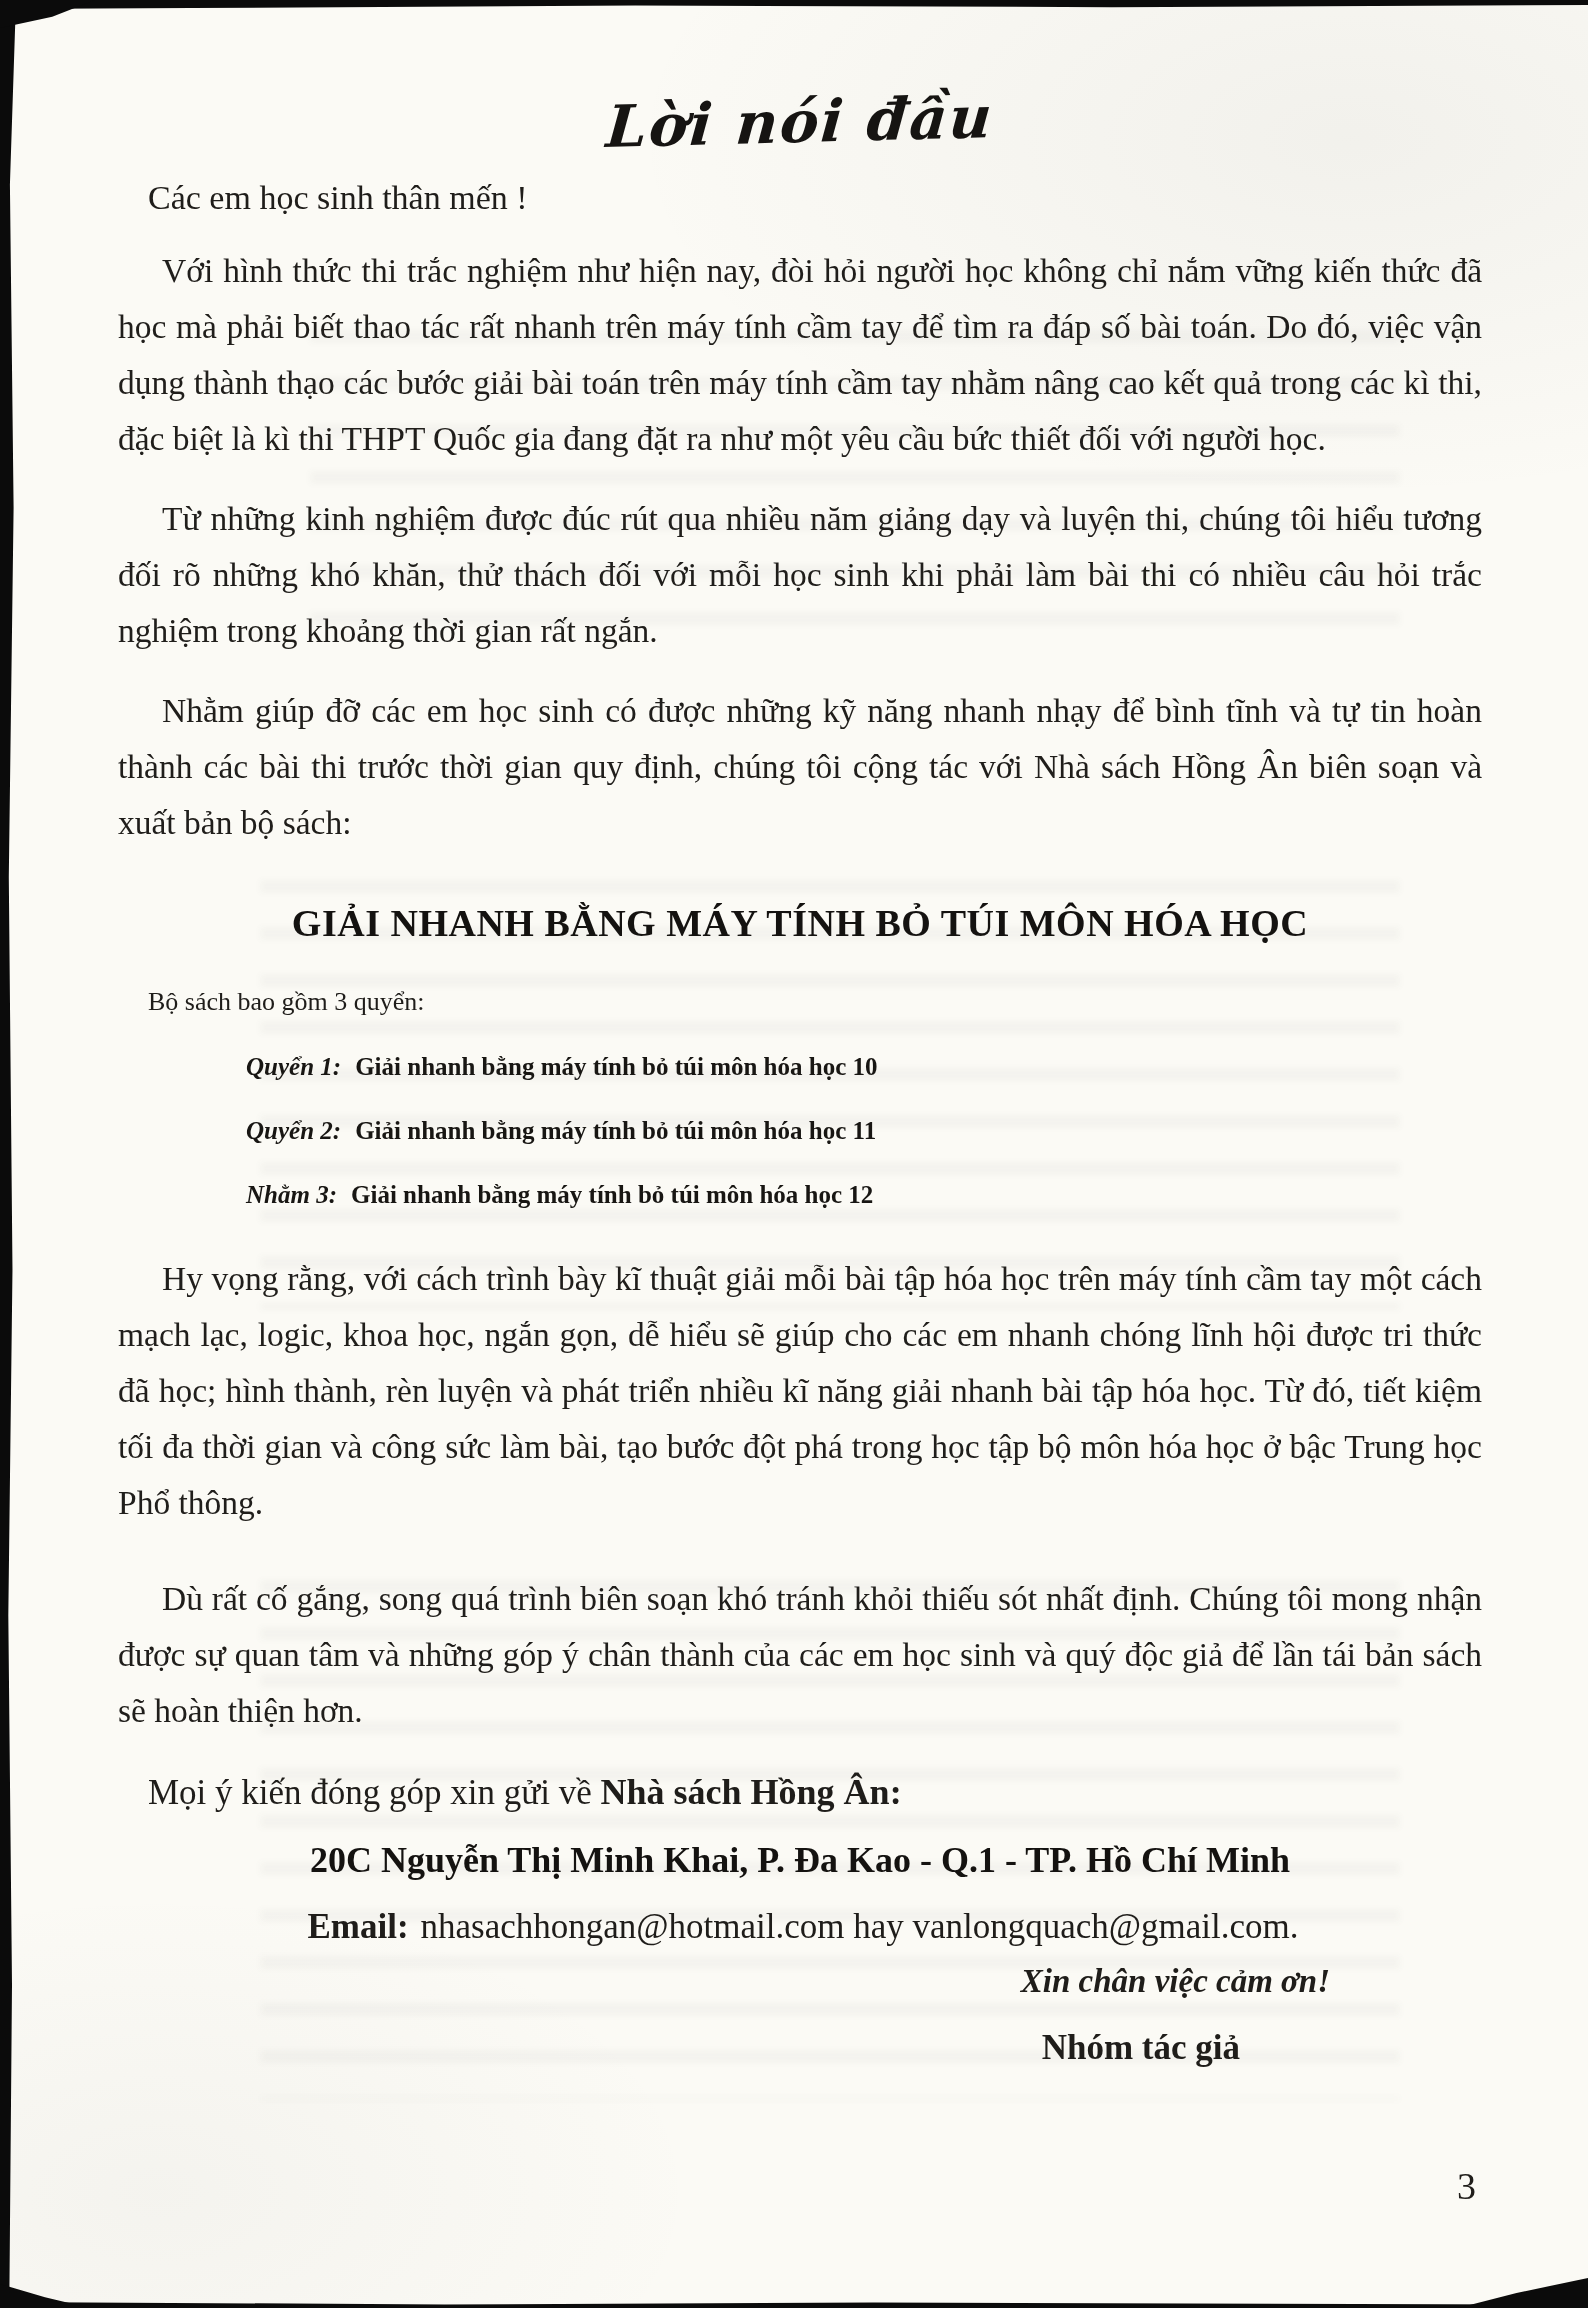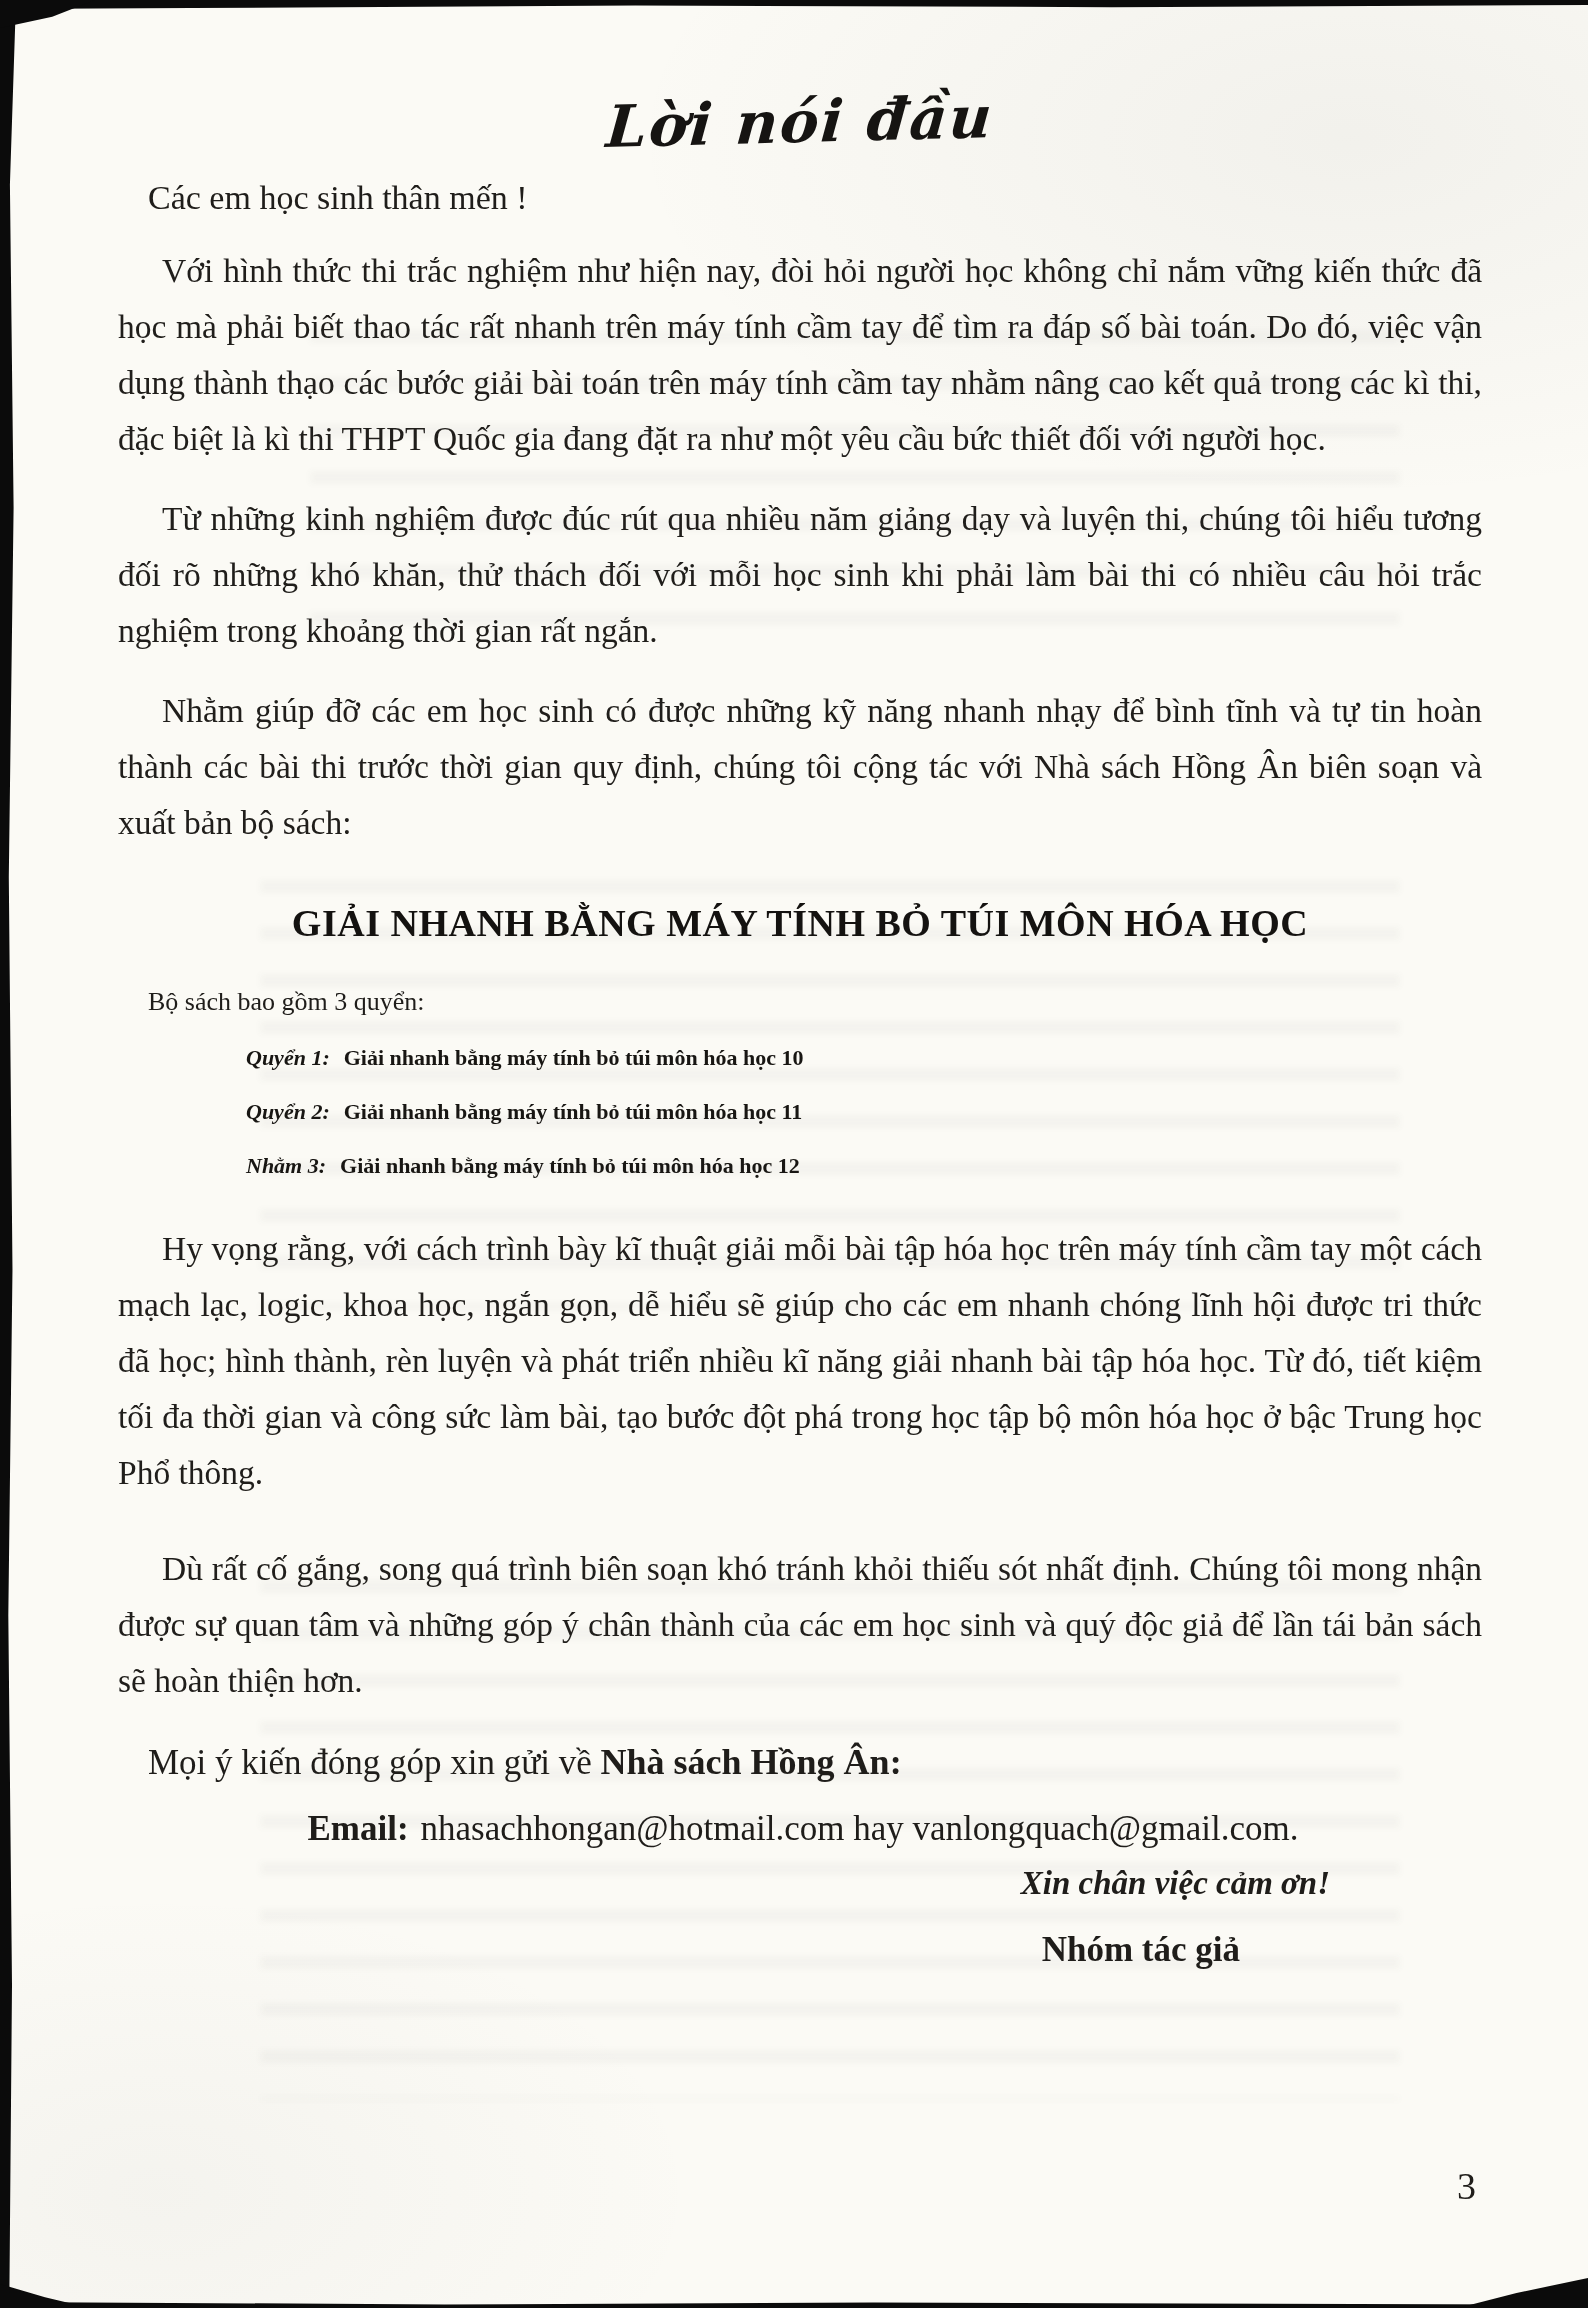--- a/index.html
+++ b/index.html
@@ -75,21 +75,21 @@
   .p3 { margin-top:24px; }
 
   .series-title {
     margin-top:50px;
     text-align:center;
     font-size:38px; font-weight:700; letter-spacing:.5px;
     color:#141210;
   }
   .series-intro { margin-top:42px; font-size:26px; text-indent:30px; }
 
-  .book-row { margin-top:28px; padding-left:128px; font-size:22px; color:#181613; }
+  .book-row { margin-top:36px; padding-left:128px; font-size:25px; color:#181613; }
   .book-label { font-weight:700; font-style:italic; margin-right:14px; }
   .book-title { font-weight:700; }
 
   .p4 { margin-top:42px; }
   .p5 { margin-top:40px; }
 
   .feedback { margin-top:32px; font-size:35px; text-indent:30px; }
   .feedback-bold { font-weight:700; font-size:36px; }
 
   .address {
@@ -145,20 +145,21 @@
     </div>
     <div class="book-row">
       <span class="book-label">Nhằm 3:</span><span class="book-title">Giải nhanh bằng máy tính bỏ túi môn hóa học 12</span>
     </div>
 
     <p class="body p4">Hy vọng rằng, với cách trình bày kĩ thuật giải mỗi bài tập hóa học trên máy tính cầm tay một cách mạch lạc, logic, khoa học, ngắn gọn, dễ hiểu sẽ giúp cho các em nhanh chóng lĩnh hội được tri thức đã học; hình thành, rèn luyện và phát triển nhiều kĩ năng giải nhanh bài tập hóa học. Từ đó, tiết kiệm tối đa thời gian và công sức làm bài, tạo bước đột phá trong học tập bộ môn hóa học ở bậc Trung học Phổ thông.</p>
     <p class="body p5">Dù rất cố gắng, song quá trình biên soạn khó tránh khỏi thiếu sót nhất định. Chúng tôi mong nhận được sự quan tâm và những góp ý chân thành của các em học sinh và quý độc giả để lần tái bản sách sẽ hoàn thiện hơn.</p>
 
     <p class="feedback"><span>Mọi ý kiến đóng góp xin gửi về </span><span class="feedback-bold">Nhà sách Hồng Ân:</span></p>
 
+    <p class="address">20C Nguyễn Thị Minh Khai, P. Đa Kao - Q.1 - TP. Hồ Chí Minh</p>
 
     <p class="email-line"><span class="email-label">Email:</span><span>nhasachhongan@hotmail.com hay vanlongquach@gmail.com.</span></p>
 
     <p class="thanks">Xin chân việc cảm ơn!</p>
 
     <p class="authors">Nhóm tác giả</p>
 
   </div>
 
   <div class="page-number">3</div>

